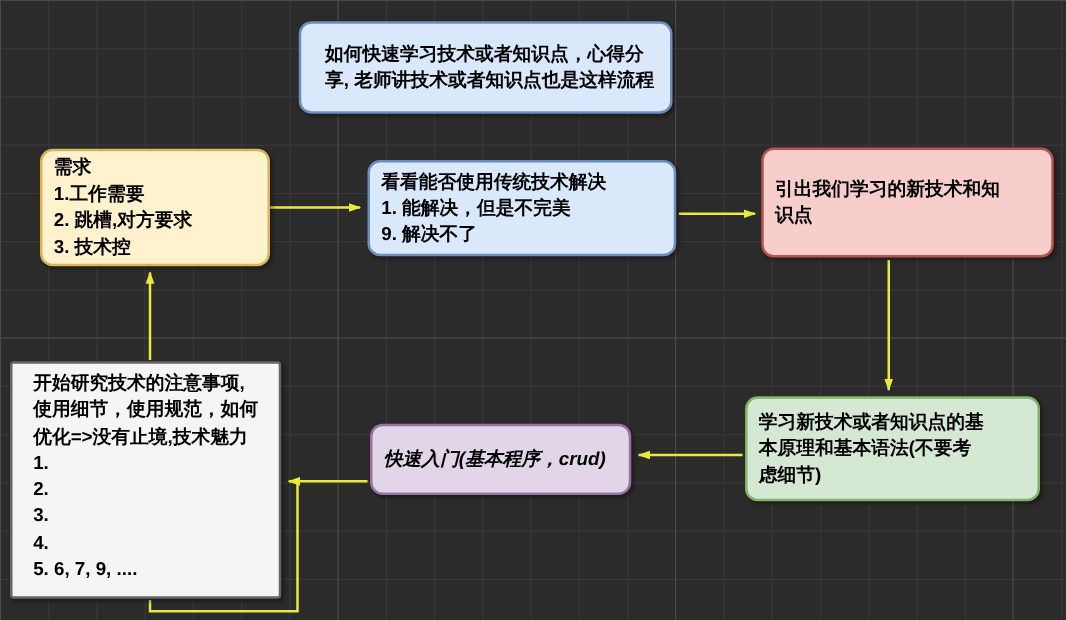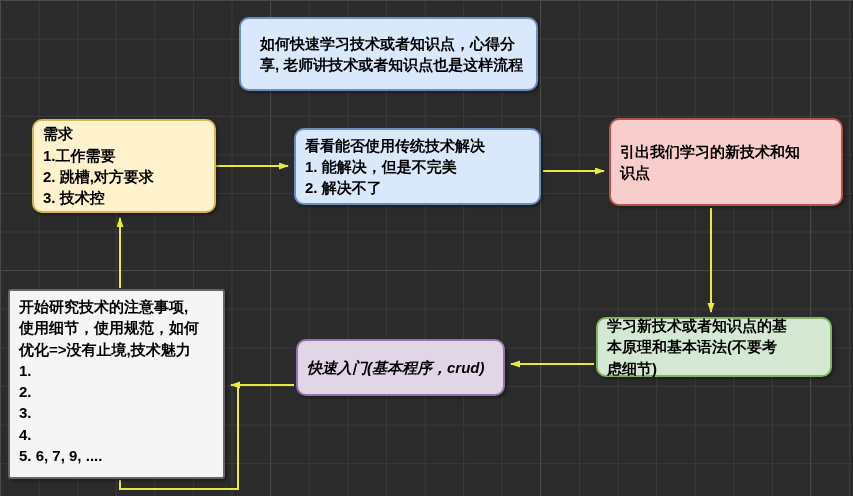--- a/index.html
+++ b/index.html
@@ -33,24 +33,24 @@
     font-weight: bold;
     font-size: 15px;
     line-height: 1.42;
     box-shadow: 2px 2px 3px rgba(0,0,0,0.35);
   }
   .node-text { white-space: pre-line; }
   .n-intro    { left: 239px; top: 17px;  width: 299px; height: 74px;  background: #dae8fc; border: 2px solid #6c8ebf; padding-left: 19px; }
   .n-need     { left: 32px;  top: 119px; width: 184px; height: 94px;  background: #fff2cc; border: 2px solid #d6b656; }
   .n-trad     { left: 294px; top: 128px; width: 247px; height: 77px;  background: #dae8fc; border: 2px solid #6c8ebf; }
   .n-new      { left: 609px; top: 118px; width: 234px; height: 88px;  background: #f8cecc; border: 2px solid #b85450; }
-  .n-prin     { left: 596px; top: 317px; width: 236px; height: 60px;  background: #d5e8d4; border: 2px solid #82b366; }
+  .n-prin     { left: 596px; top: 317px; width: 236px; height: 84px;  background: #d5e8d4; border: 2px solid #82b366; }
   .n-quick    { left: 296px; top: 339px; width: 209px; height: 57px;  background: #e1d5e7; border: 2px solid #9673a6; font-style: italic; }
   .n-research { left: 8px;   top: 289px; width: 217px; height: 190px; background: #f5f5f5; border: 2px solid #666666;
-                border-radius: 3px; align-items: flex-start; }
+                border-radius: 3px; align-items: flex-start; justify-content: center; }
   .edge { fill: none; stroke: #e8eb3a; stroke-width: 2; }
 </style>
 </head>
 <body>
 
 <div class="canvas">
 
   <svg class="connectors" viewBox="0 0 853 496" xmlns="http://www.w3.org/2000/svg">
     <defs>
       <marker id="ah" markerWidth="12" markerHeight="9" refX="9" refY="3.5" orient="auto" markerUnits="userSpaceOnUse">
@@ -75,21 +75,21 @@
   <div class="node n-need">
     <div class="node-text">需求
 1.工作需要
 2. 跳槽,对方要求
 3. 技术控</div>
   </div>
 
   <div class="node n-trad">
     <div class="node-text">看看能否使用传统技术解决
 1. 能解决，但是不完美
-2. 解决不了</div>
+9. 解决不了</div>
   </div>
 
   <div class="node n-new">
     <div class="node-text">引出我们学习的新技术和知
 识点</div>
   </div>
 
   <div class="node n-prin">
     <div class="node-text">学习新技术或者知识点的基
 本原理和基本语法(不要考

